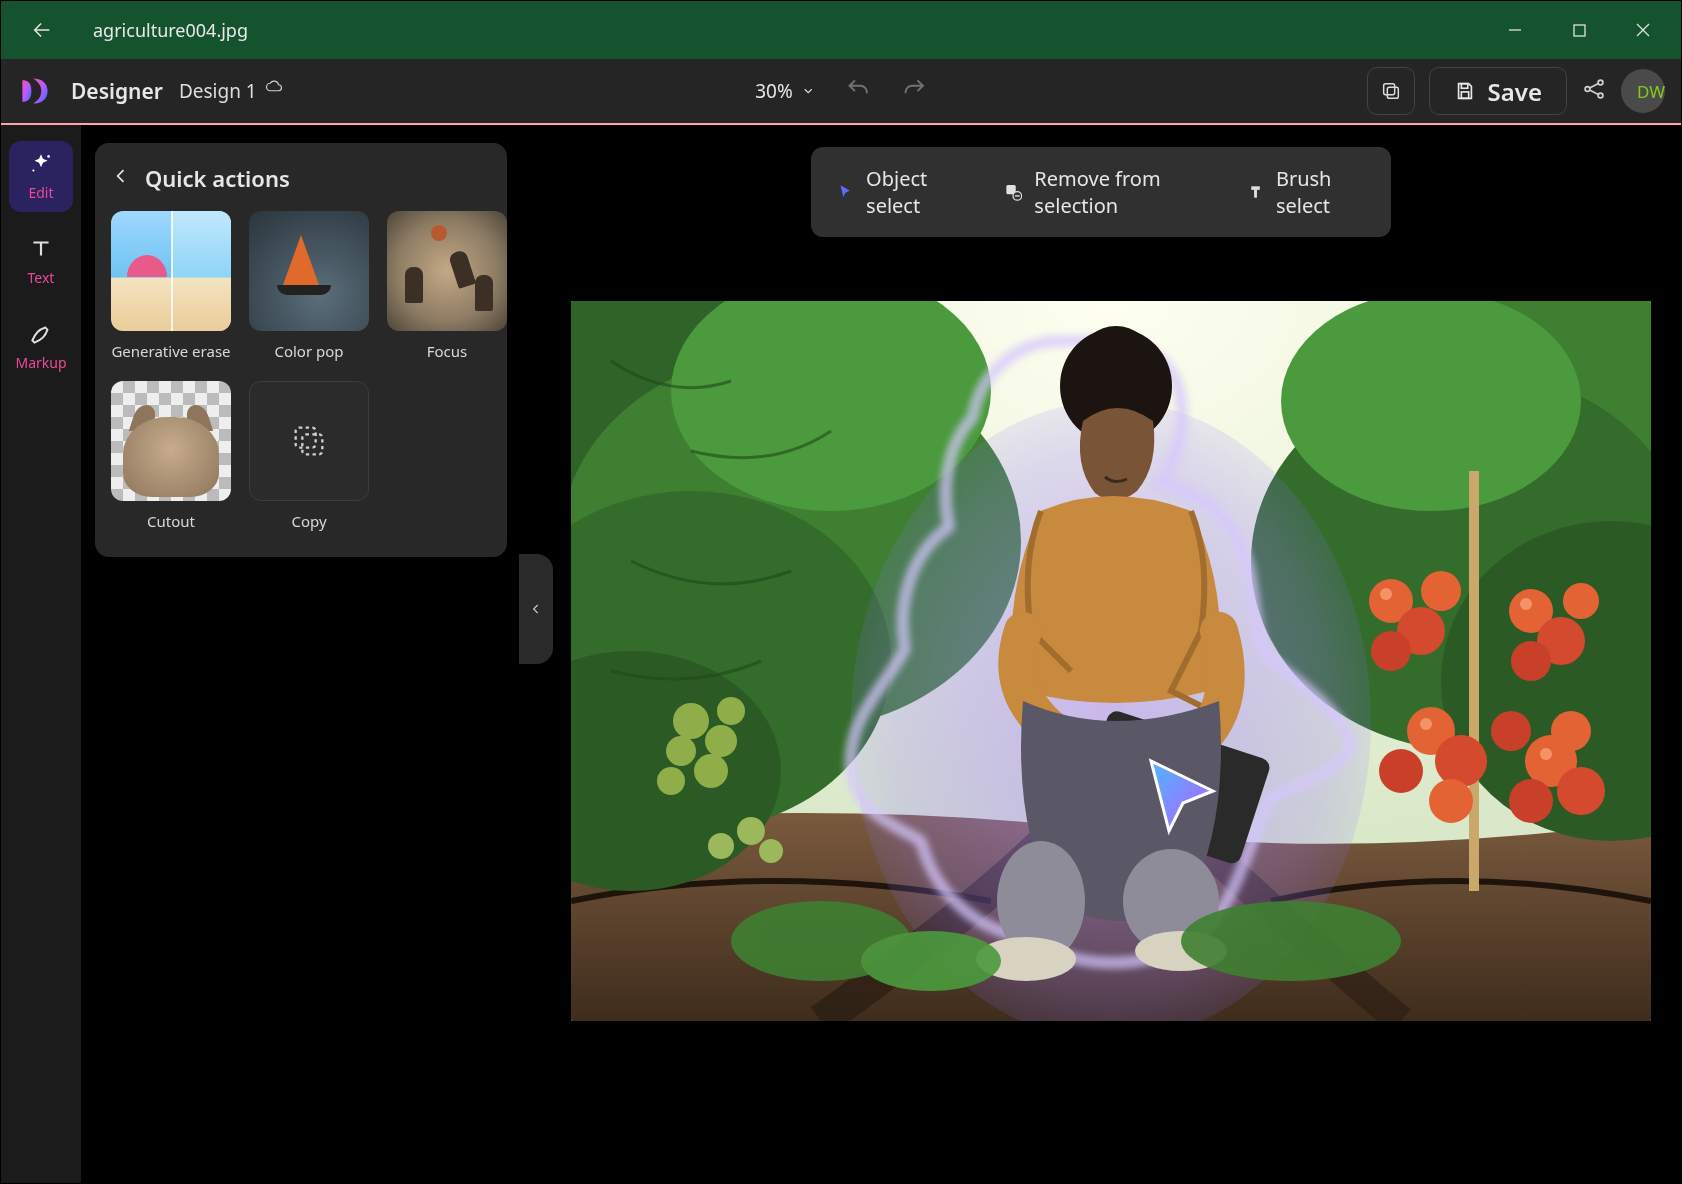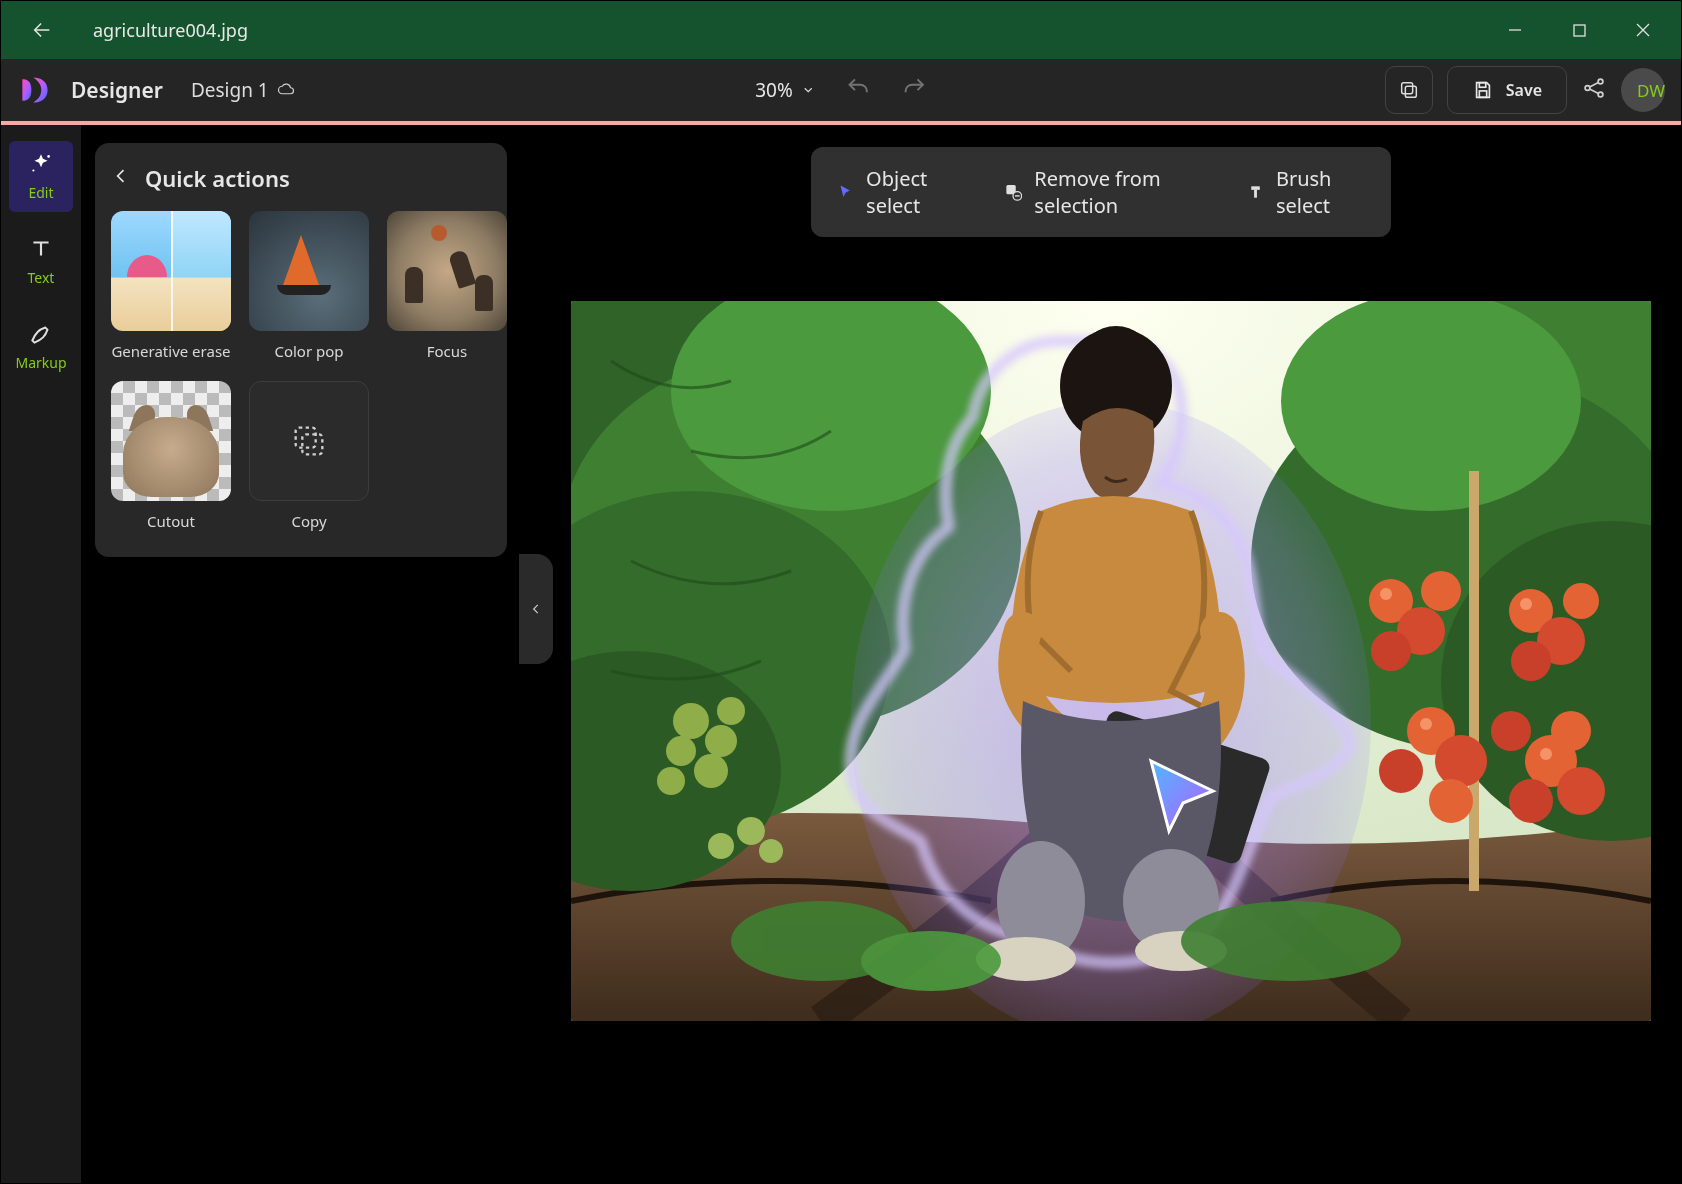--- a/index.html
+++ b/index.html
@@ -43,44 +43,44 @@
     margin-right:36px;cursor:default;
   }
   .filename{color:#e8e8e8;font-size:18px;}
   .win-controls{margin-left:auto;display:flex;gap:0;}
   .win-btn{width:64px;height:58px;display:flex;align-items:center;justify-content:center;}
 
   
   .toolbar{
     height:66px;background:#252525;
     display:flex;align-items:center;padding:0 16px;gap:12px;
-    border-bottom:4px solid #fca5a5;
+    border-bottom:2px solid #fca5a5;
   }
   .logo{width:36px;height:36px;}
   .app-name{font-weight:600;font-size:21px;margin-left:6px;}
-  .design-chip{display:flex;align-items:center;gap:8px;margin-left:16px;font-size:19px;color:#ddd;}
+  .design-chip{display:flex;gap:8px;margin-left:4px;font-size:19px;color:#ddd;}
   .stable-btn{
     display:flex;align-items:center;gap:10px;
     height:42px;padding:0 18px;border:1px solid var(--border);
     border-radius:22px;margin-left:14px;font-size:17px;
   }
   .tb-center{position:absolute;left:50%;transform:translateX(-50%);display:flex;align-items:center;gap:30px;}
   .zoom{display:flex;align-items:center;gap:8px;font-size:19px;}
   .undo,.redo{opacity:.45;}
   .tb-right{margin-left:auto;display:flex;align-items:center;gap:14px;}
   .sq-btn{width:48px;height:48px;border:1px solid var(--border);border-radius:10px;
     display:flex;align-items:center;justify-content:center;}
   .save-btn{height:48px;padding:0 24px;border:1px solid var(--border);border-radius:10px;
-    display:flex;align-items:center;gap:12px;font-size:16px;font-weight:600;}
+    display:flex;align-items:center;gap:12px;font-size:24px;font-weight:600;}
   .avatar{width:44px;height:44px;border-radius:50%;background:#4a4a4a;display:flex;align-items:center;justify-content:flex-end;font-size:17px;color:#84cc16;}
 
   
   .main{display:flex;height:calc(100% - 58px - 66px);background:#000;}
   .rail{width:80px;background:#1b1b1b;display:flex;flex-direction:column;align-items:center;padding-top:16px;gap:14px;}
-  .rail-item{width:64px;display:flex;flex-direction:column;align-items:center;gap:6px;padding:10px 0;border-radius:6px;font-size:14px;color:#84cc16;}
+  .rail-item{width:64px;display:flex;flex-direction:column;align-items:center;gap:6px;padding:10px 0;border-radius:12px;font-size:14px;color:#ec4899;}
   .rail-item.active{background:#2a2360;}
   .rail-ico{width:26px;height:26px;}
 
   .panel{
     width:440px;background:#000;padding:18px 14px;
   }
   .panel-card{
     background:#282828;border-radius:14px;padding:20px 16px 26px;
   }
   .panel-head{display:flex;align-items:center;gap:14px;margin-bottom:18px;}

